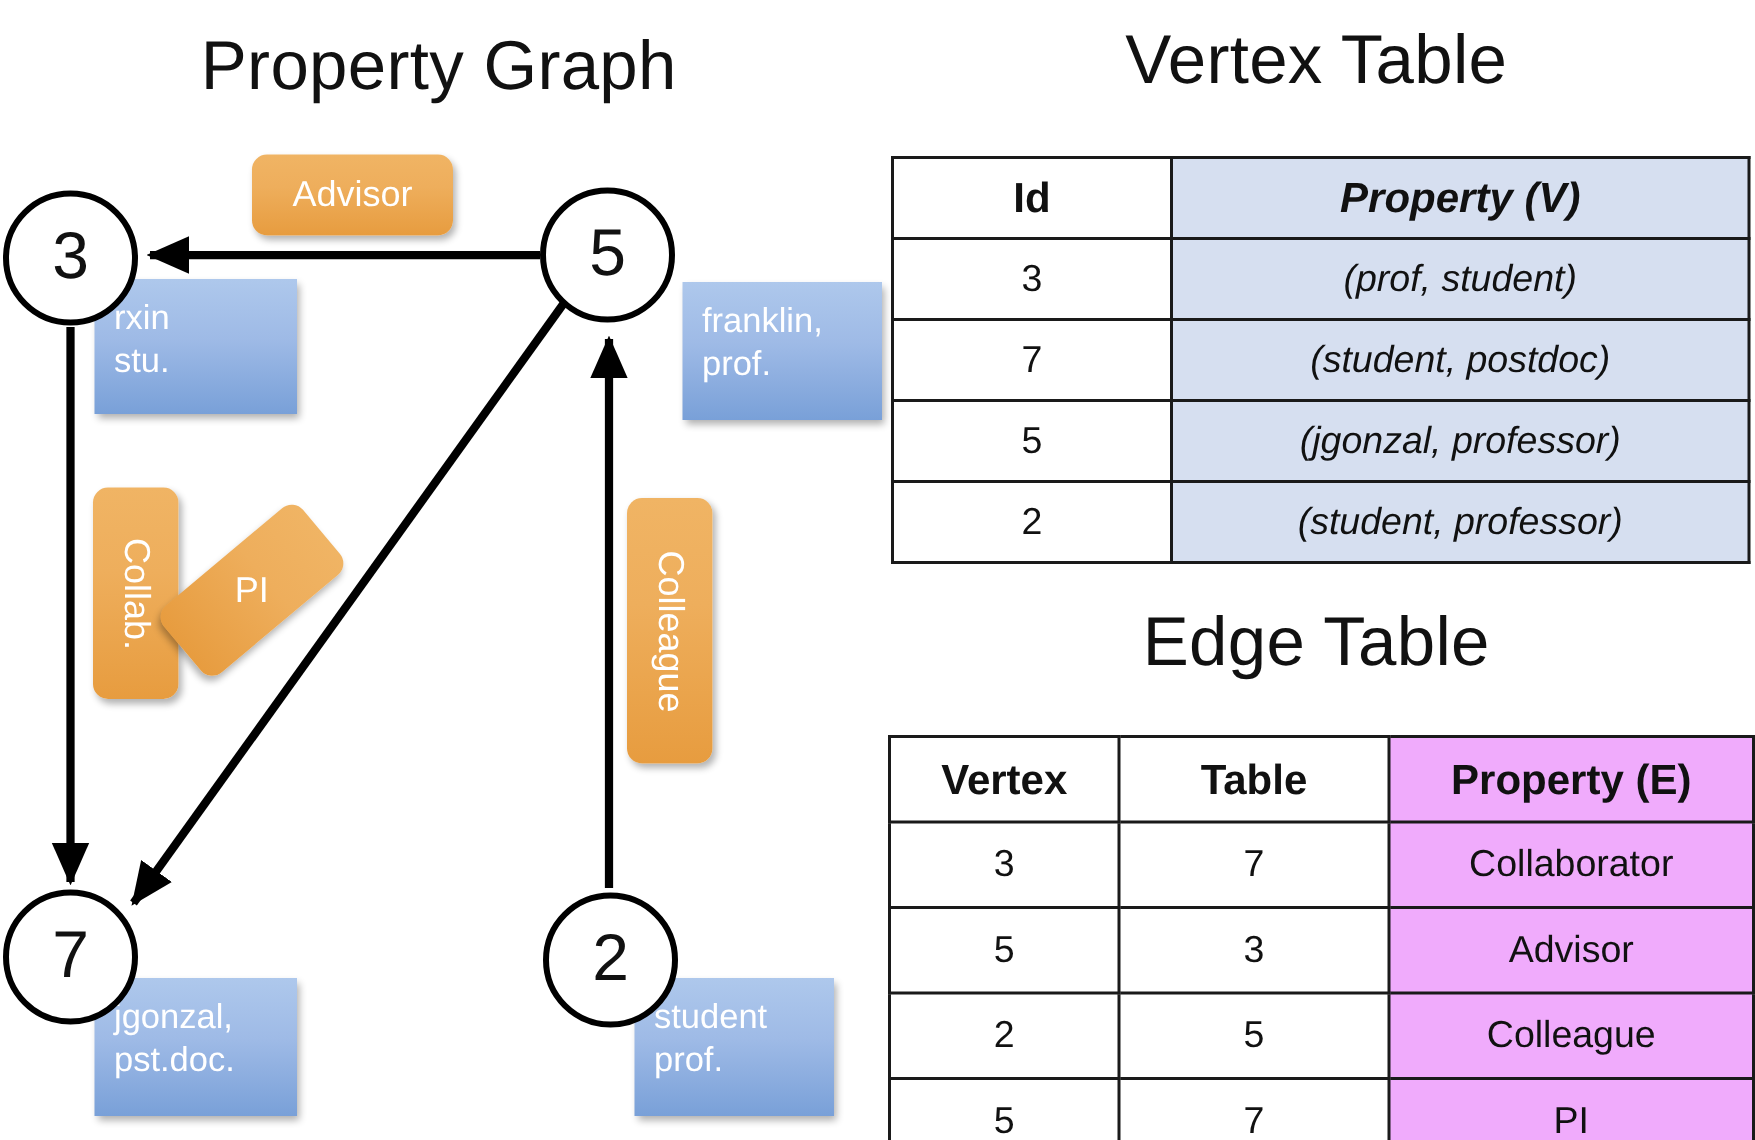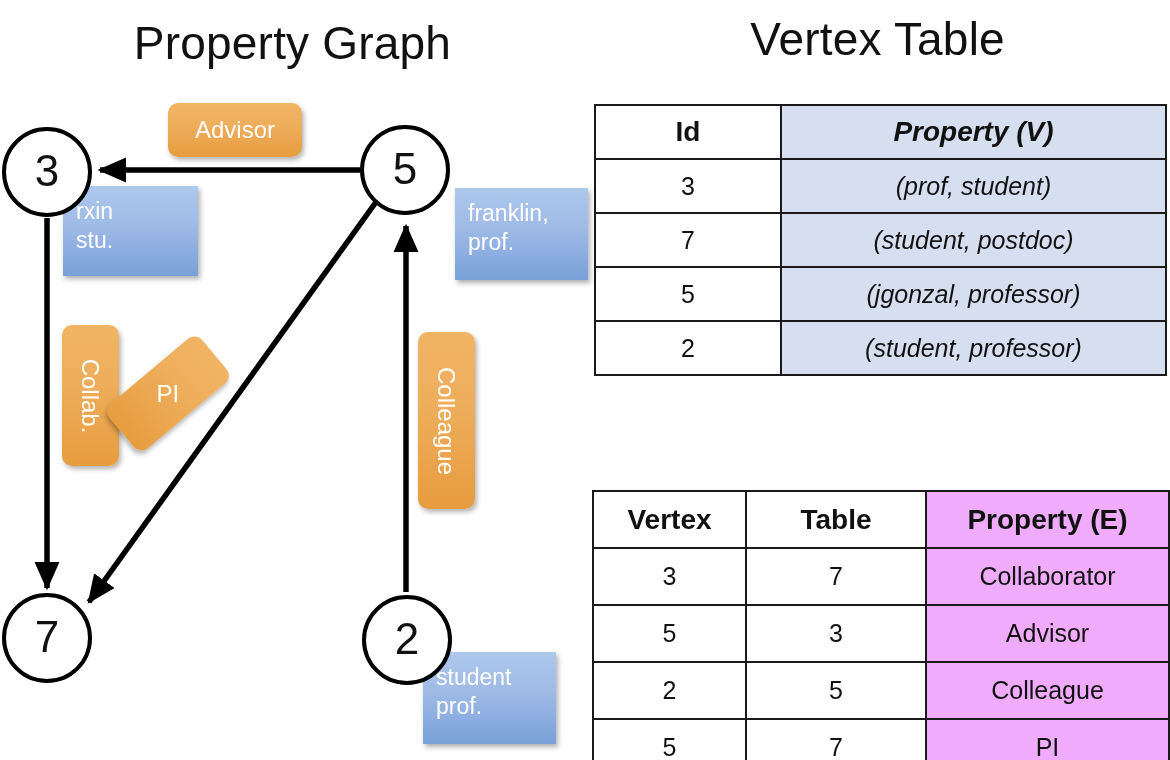--- a/index.html
+++ b/index.html
@@ -74,20 +74,21 @@
   #edge-table .col-eprop{width:243px;}
   #edge-table td,#edge-table th{height:55px;}
 </style>
 </head>
 <body>
 
 <div class="stage">
 
   <div class="title" id="title-property-graph">Property Graph</div>
   <div class="title" id="title-vertex-table">Vertex Table</div>
+  <div class="title" id="title-edge-table">Edge Table</div>
 
   <svg id="graph-svg" viewBox="0 0 585 760">
     <defs>
       <marker id="arrow" viewBox="0 0 10 10" refX="9.2" refY="5" markerWidth="5.2" markerHeight="5.2" orient="auto-start-reverse">
         <path d="M 0 0.6 L 10 5 L 0 9.4 z" fill="#000"></path>
       </marker>
     </defs>
 
     <g>
       <line x1="360" y1="170" x2="100" y2="170" stroke="#000" stroke-width="5.5" marker-end="url(#arrow)"></line>
@@ -131,20 +132,24 @@
   </div>
 
   <div class="prop-box" id="prop-5" style="left:423px;top:188px;width:133px;height:92px;margin-left:32px;">
     <div>franklin,</div>
     <div>prof.</div>
   </div>
   <div class="node-circle" id="node-5" style="left:360px;top:125px;">
     <span>5</span>
   </div>
 
+  <div class="prop-box" id="prop-7" style="left:63px;top:652px;width:135px;height:92px;">
+    <div>jgonzal,</div>
+    <div>pst.doc.</div>
+  </div>
   <div class="node-circle" id="node-7" style="left:2px;top:593px;">
     <span>7</span>
   </div>
 
   <div class="prop-box" id="prop-2" style="left:423px;top:652px;width:133px;height:92px;">
     <div>student</div>
     <div>prof.</div>
   </div>
   <div class="node-circle" id="node-2" style="left:362px;top:595px;">
     <span>2</span>

